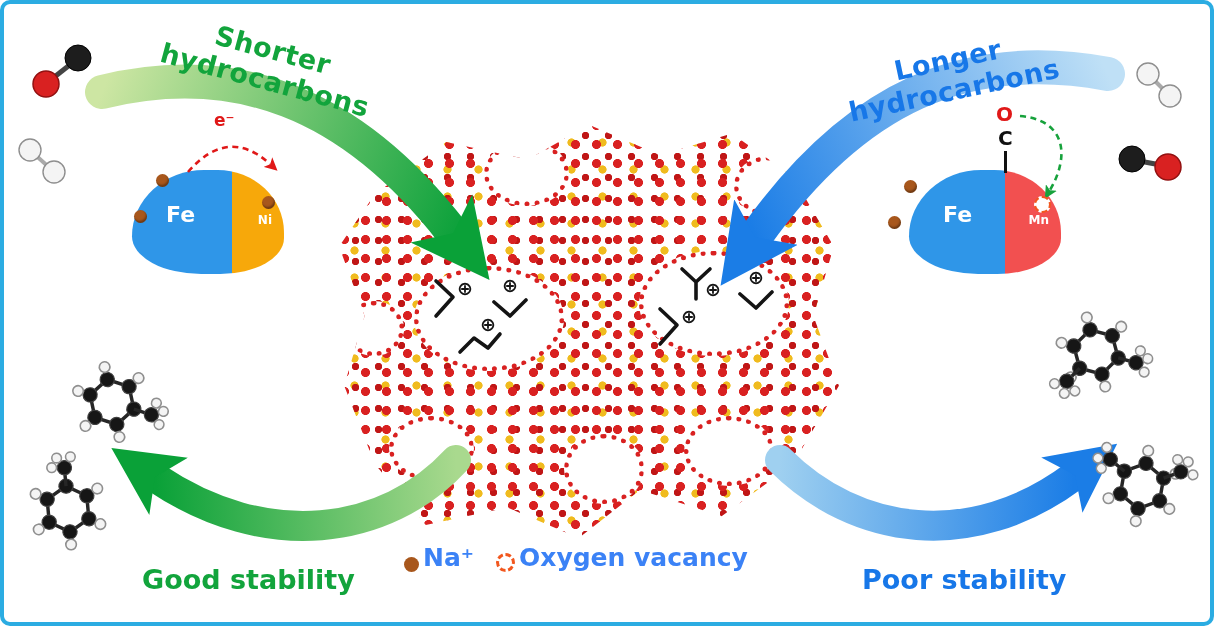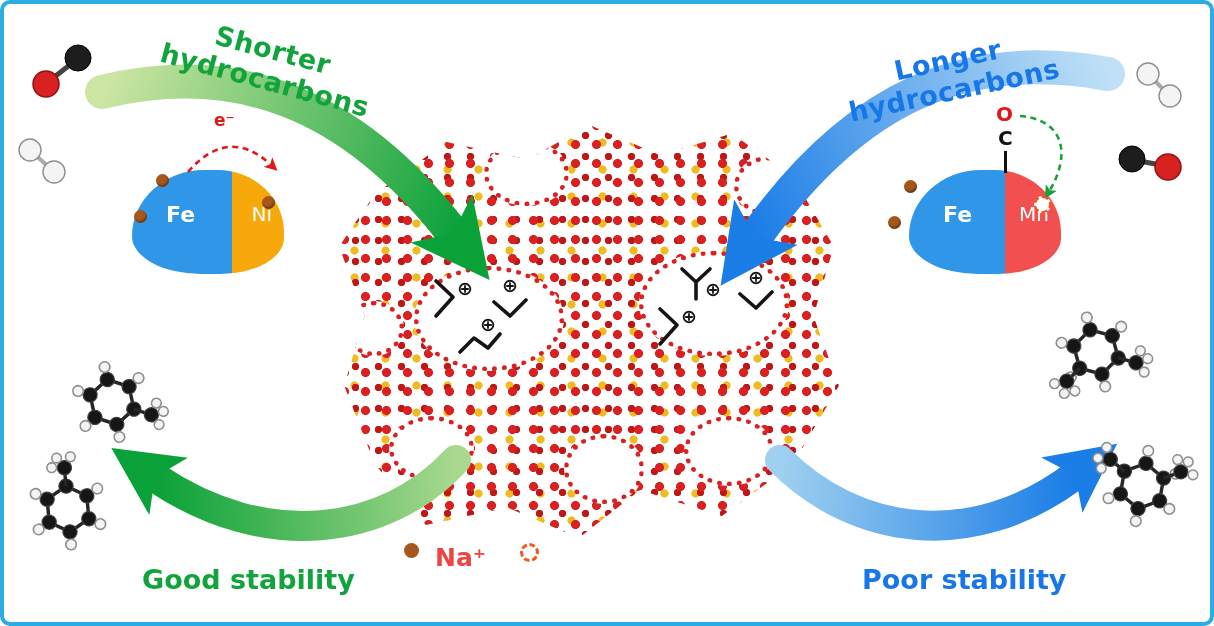--- a/index.html
+++ b/index.html
@@ -30,33 +30,33 @@
   .bond2{stroke:#6f6f6f;stroke-width:2;}
   .catom{fill:#161616;stroke:#404040;stroke-width:1;}
   .hatom{fill:#f4f4f4;stroke:#8f8f8f;stroke-width:1.4;}
   
   .headline{position:absolute;font-weight:bold;font-size:27px;text-align:center;width:330px;letter-spacing:.5px;}
   .headline.shorter{left:100px;top:30px;transform:rotate(15deg);color:#12A43C;}
   .headline.longer{left:782px;top:40px;transform:rotate(-12deg);color:#1777E8;}
   
   .particle{position:absolute;width:152px;height:104px;border-radius:52% 48% 46% 50% / 70% 66% 38% 40%;}
   .particle .metal{position:absolute;left:34px;top:32px;font-size:22px;font-weight:bold;color:#fff;}
-  .particle .promoter{position:absolute;right:12px;top:32px;font-size:20px;font-weight:normal;color:#fff;}
+  .particle .promoter{position:absolute;right:12px;top:43px;font-size:12px;font-weight:bold;color:#fff;}
   .na-dot{position:absolute;width:13px;height:13px;border-radius:50%;background:#a8571c;box-shadow:inset -1px -2px 2px rgba(0,0,0,.35);}
   .vacancy{position:absolute;width:17px;height:17px;border:2.5px dashed #f2571e;border-radius:50%;background:#fff;box-sizing:border-box;}
   .mini{position:absolute;}
   .e-label{position:absolute;left:210px;top:106px;color:#e01818;font-size:17px;font-weight:bold;}
   .ad-o{position:absolute;left:992px;top:98px;color:#e01818;font-size:20px;font-weight:bold;}
   .ad-c{position:absolute;left:994px;top:122px;color:#111;font-size:20px;font-weight:bold;}
   .ad-bond{position:absolute;left:1000px;top:147px;width:3px;height:22px;background:#111;}
   
   .stability{position:absolute;font-size:27px;font-weight:bold;}
   .stability.good{left:138px;top:560px;color:#12A43C;}
   .stability.poor{left:858px;top:560px;color:#1777E8;}
-  .legend{position:absolute;left:400px;top:539px;display:flex;align-items:flex-start;gap:16px;font-size:25px;font-weight:bold;color:#ef4444;}
+  .legend{position:absolute;left:400px;top:539px;display:flex;align-items:flex-end;gap:4px;font-size:25px;font-weight:bold;color:#3b82f6;}
   .legend .dot{width:15px;height:15px;border-radius:50%;background:#a8571c;flex:0 0 auto;}
   .legend .vac{width:19px;height:19px;border:3px dashed #f2571e;border-radius:50%;box-sizing:border-box;flex:0 0 auto;margin-left:18px;}
 </style>
 </head>
 <body>
 
 <div class="canvas">
 
   <div class="zeolite">
     <div class="pore" style="left:80px;top:150px;width:150px;height:105px"></div>
@@ -242,15 +242,16 @@
   </svg>
   <div class="vacancy" style="left:1030px;top:192px"></div>
 
   <div class="stability good">Good stability</div>
   <div class="stability poor">Poor stability</div>
 
   <div class="legend">
     <span class="dot"></span>
     <span>Na⁺</span>
     <span class="vac"></span>
+    <span>Oxygen vacancy</span>
   </div>
 
 </div>
 
 </body></html>

